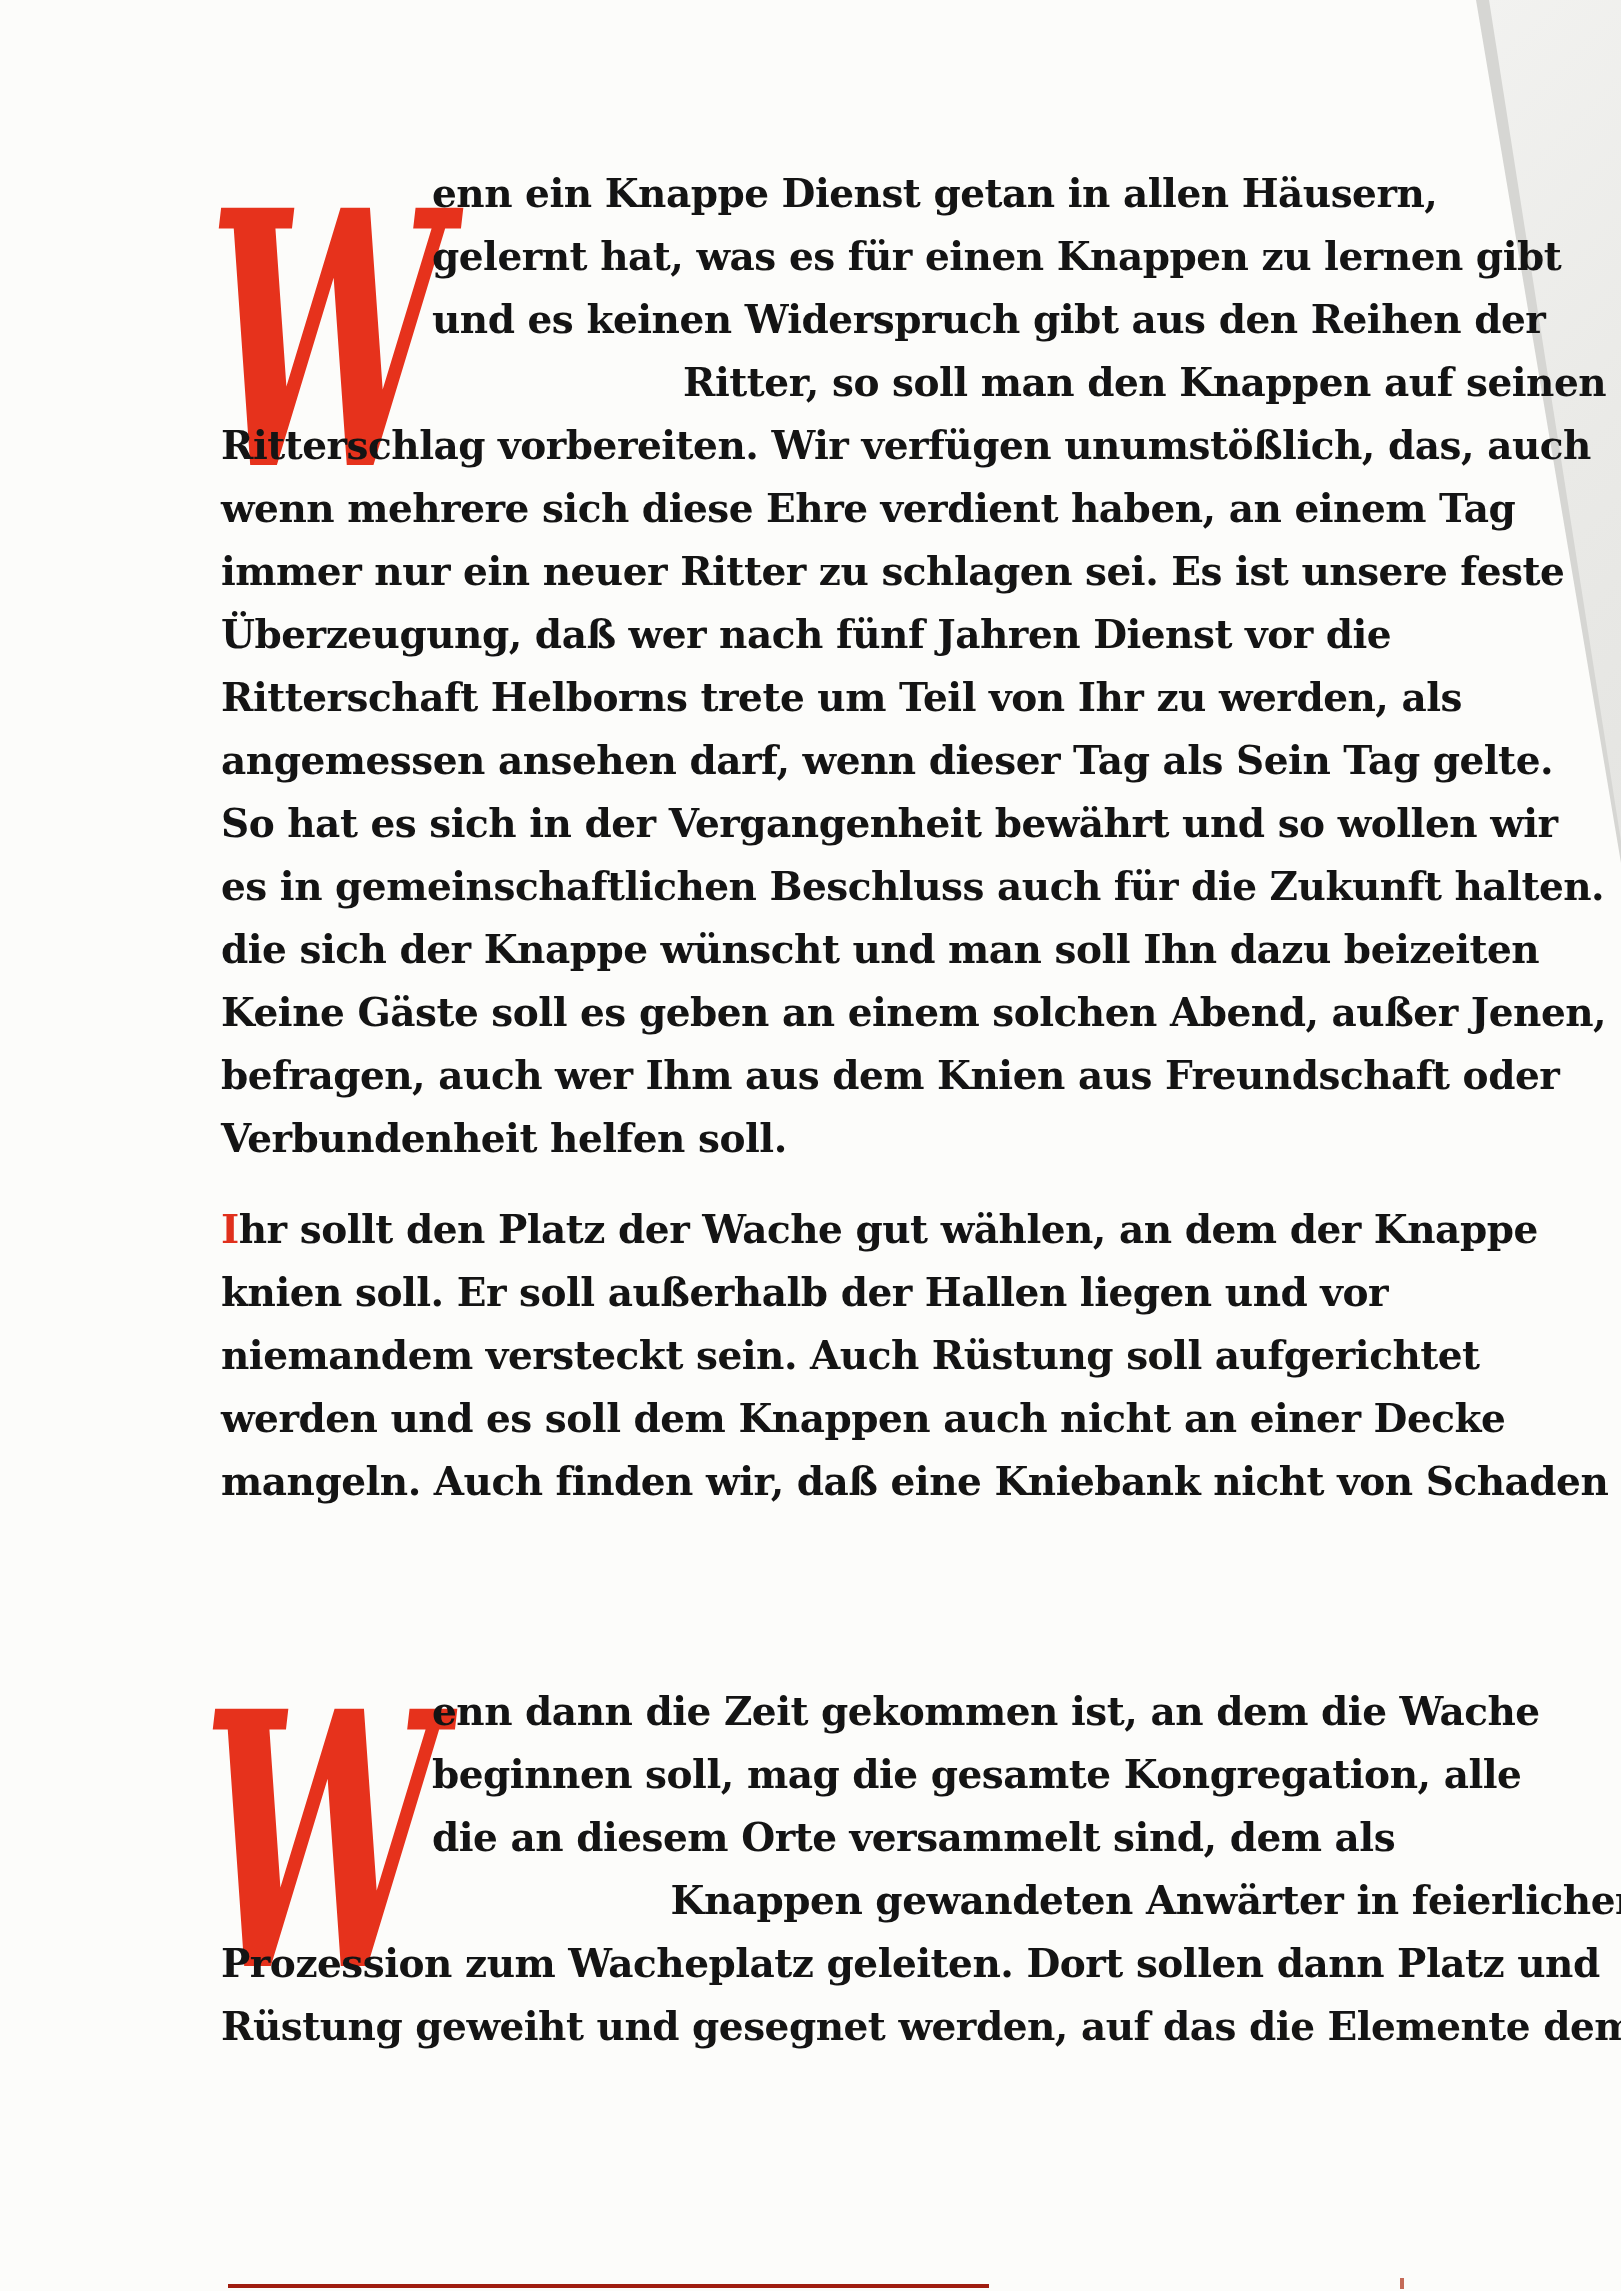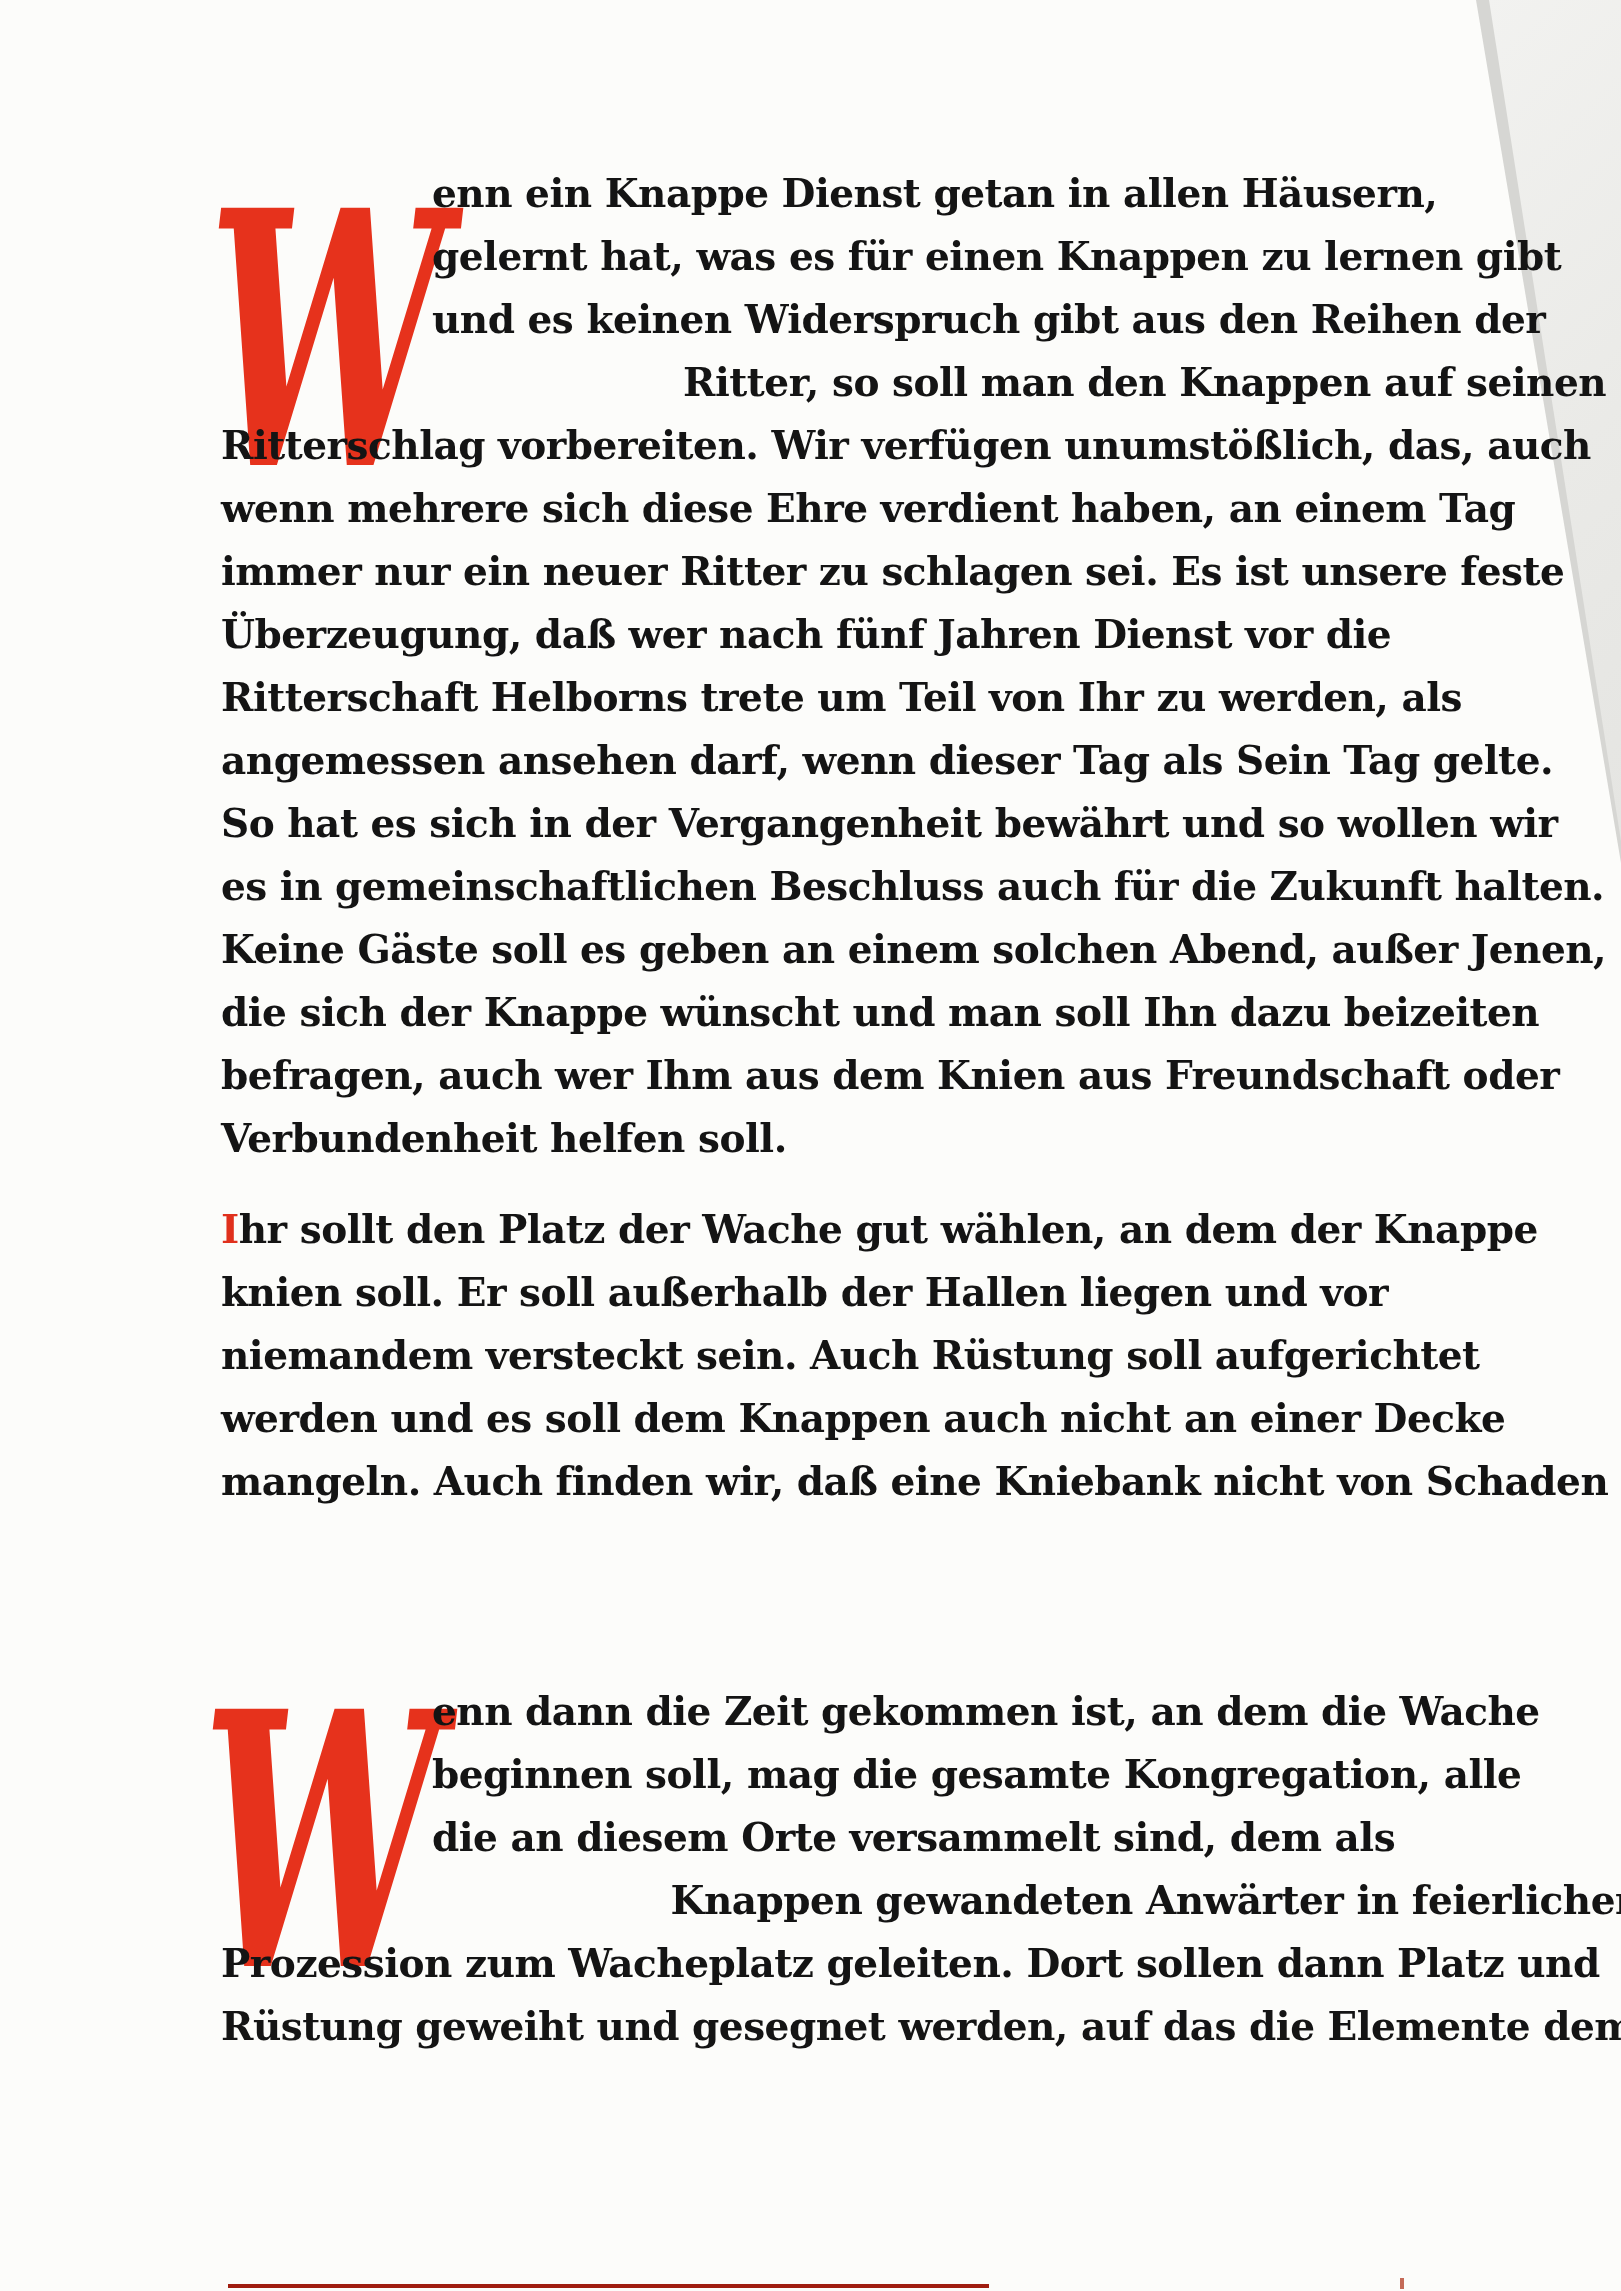--- a/index.html
+++ b/index.html
@@ -76,22 +76,22 @@
     <div class="line indent-a">und es keinen Widerspruch gibt aus den Reihen der</div>
     <div class="line indent-b">Ritter, so soll man den Knappen auf seinen</div>
     <div class="line">Ritterschlag vorbereiten. Wir verfügen unumstößlich, das, auch</div>
     <div class="line">wenn mehrere sich diese Ehre verdient haben, an einem Tag</div>
     <div class="line">immer nur ein neuer Ritter zu schlagen sei. Es ist unsere feste</div>
     <div class="line">Überzeugung, daß wer nach fünf Jahren Dienst vor die</div>
     <div class="line">Ritterschaft Helborns trete um Teil von Ihr zu werden, als</div>
     <div class="line">angemessen ansehen darf, wenn dieser Tag als Sein Tag gelte.</div>
     <div class="line">So hat es sich in der Vergangenheit bewährt und so wollen wir</div>
     <div class="line">es in gemeinschaftlichen Beschluss auch für die Zukunft halten.</div>
+    <div class="line">die sich der Knappe wünscht und man soll Ihn dazu beizeiten</div>
     <div class="line">Keine Gäste soll es geben an einem solchen Abend, außer Jenen,</div>
-    <div class="line">die sich der Knappe wünscht und man soll Ihn dazu beizeiten</div>
     <div class="line">befragen, auch wer Ihm aus dem Knien aus Freundschaft oder</div>
     <div class="line">Verbundenheit helfen soll.</div>
   </div>
 
   <div class="para" style="top:1198px;">
     <div class="line"><span class="red-initial">I</span><span>hr sollt den Platz der Wache gut wählen, an dem der Knappe</span></div>
     <div class="line">knien soll. Er soll außerhalb der Hallen liegen und vor</div>
     <div class="line">niemandem versteckt sein. Auch Rüstung soll aufgerichtet</div>
     <div class="line">werden und es soll dem Knappen auch nicht an einer Decke</div>
     <div class="line">mangeln. Auch finden wir, daß eine Kniebank nicht von Schaden</div>

